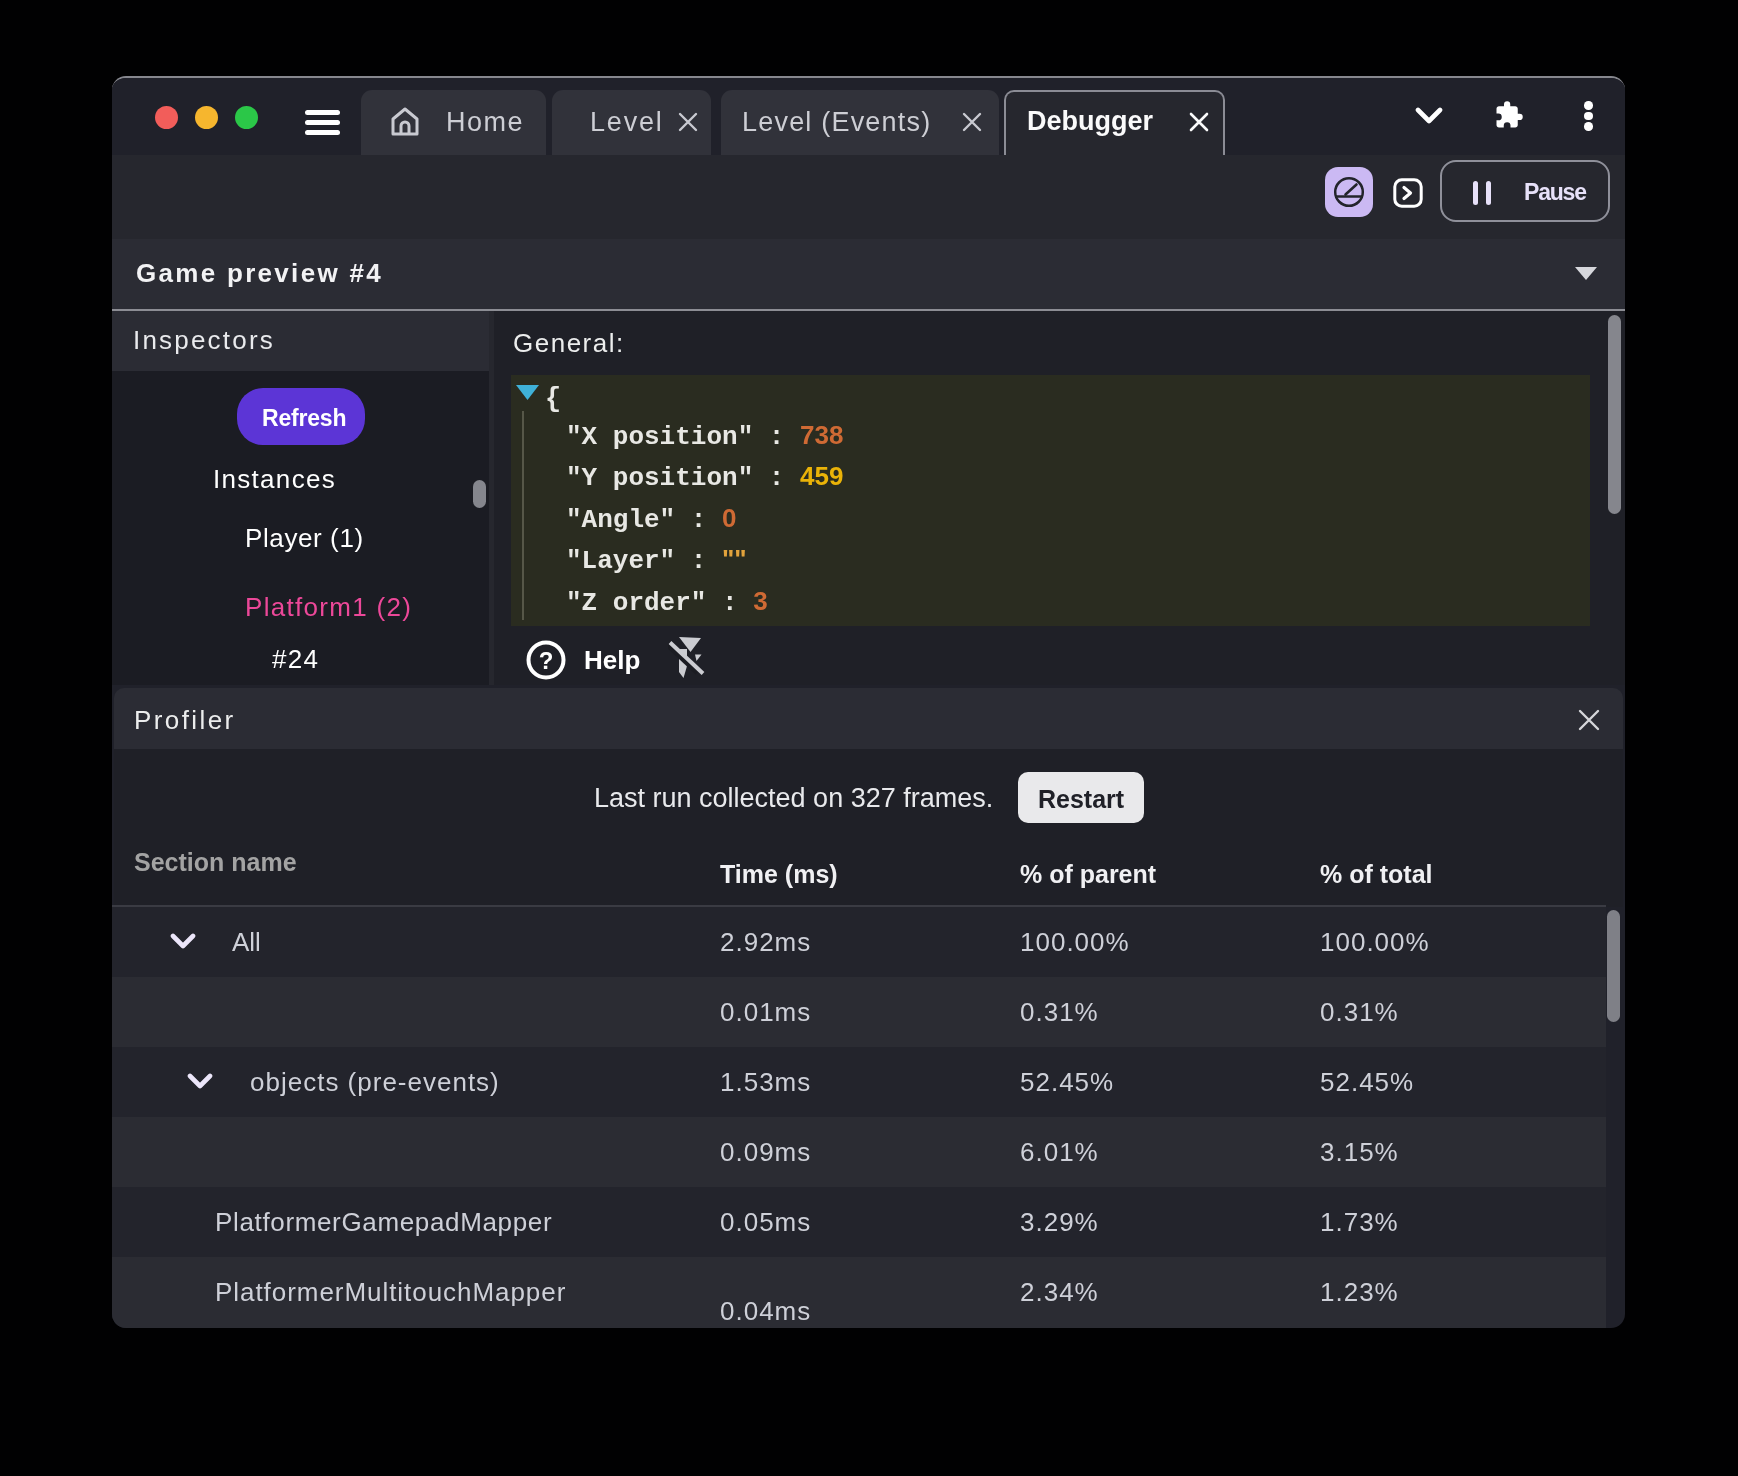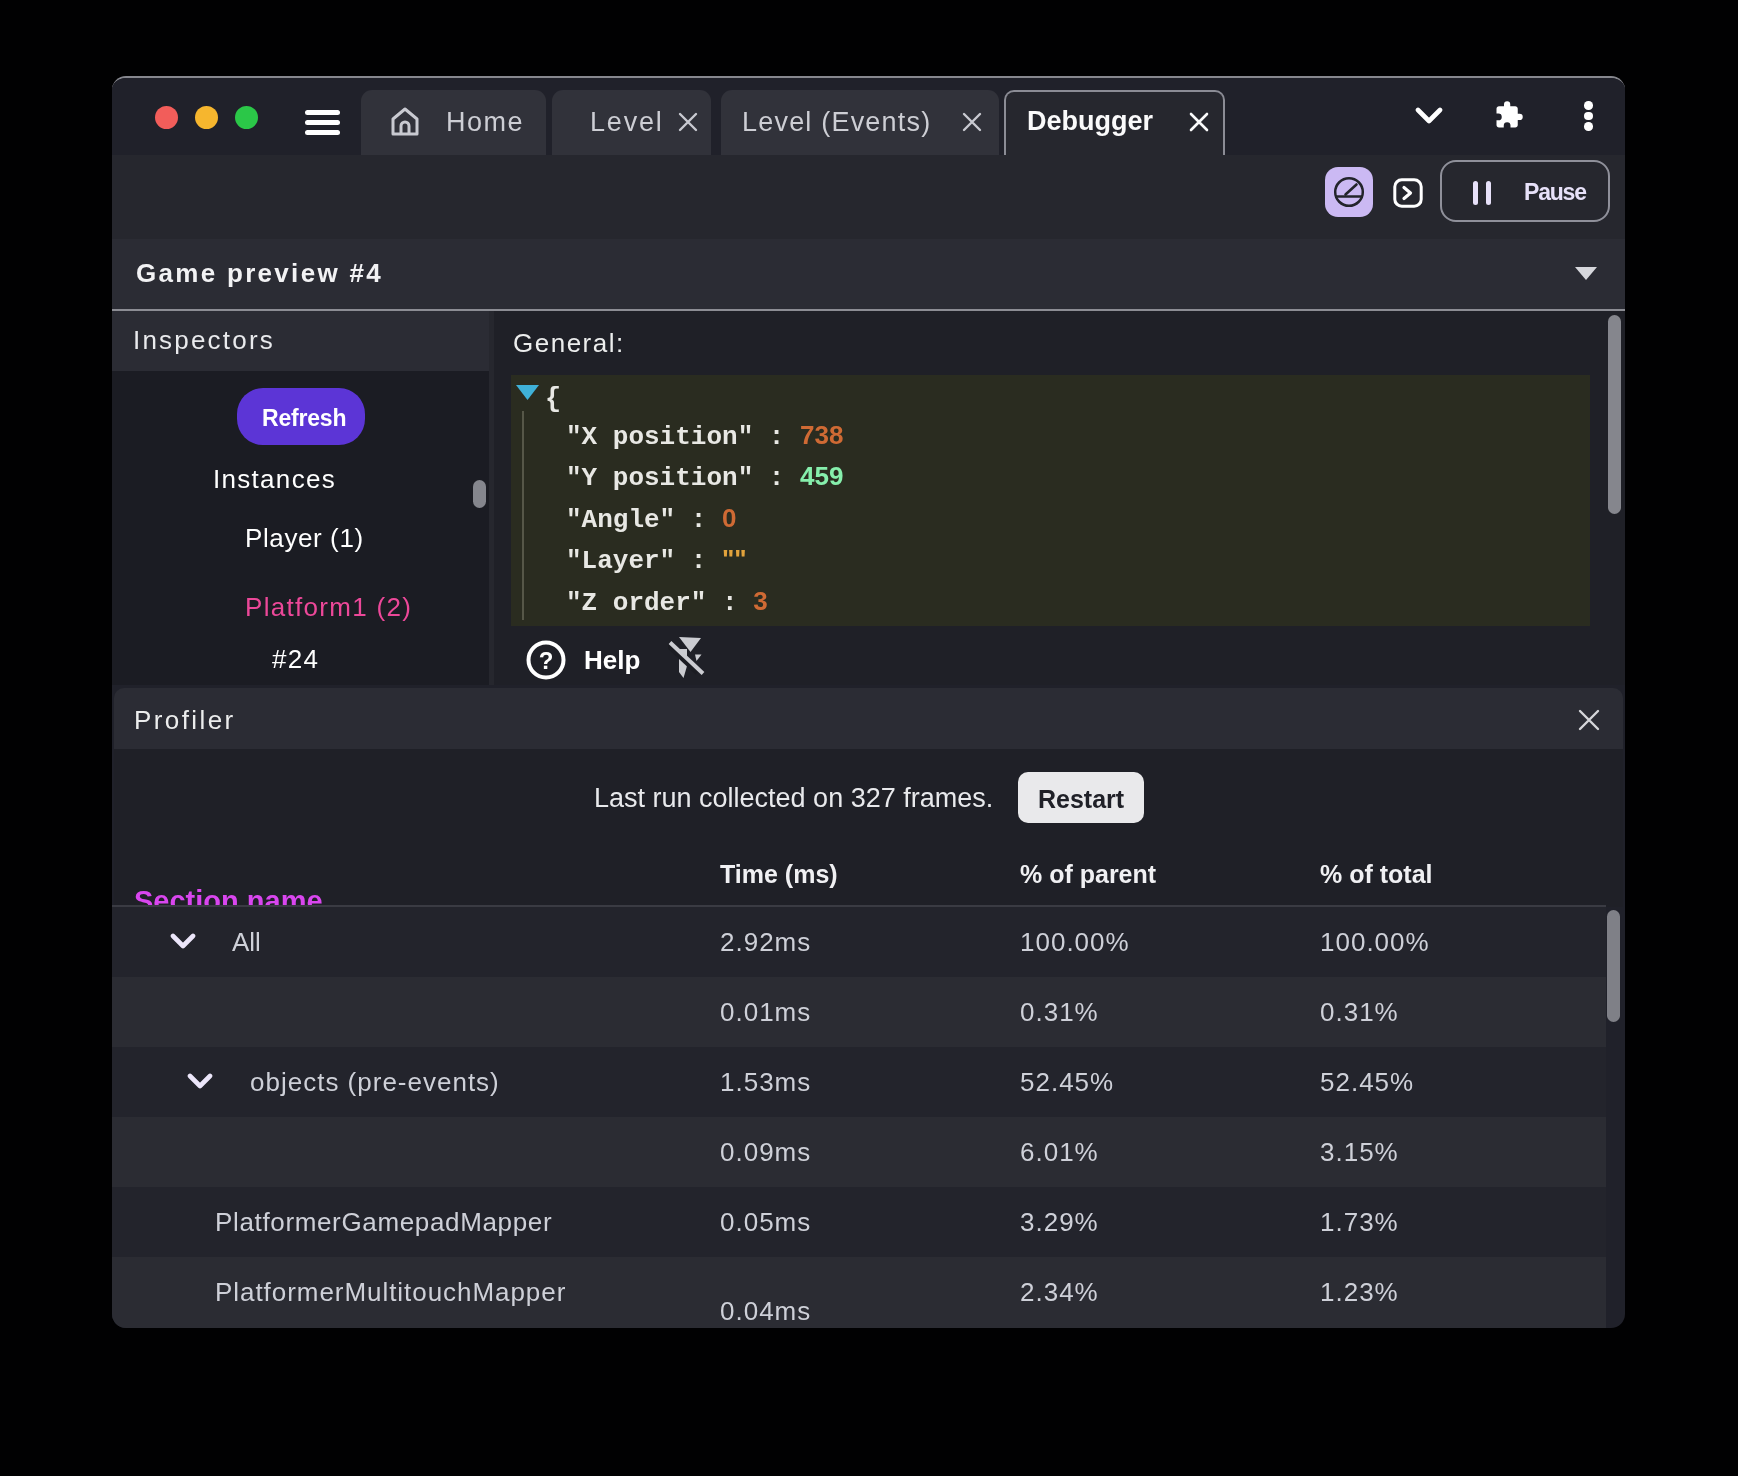--- a/index.html
+++ b/index.html
@@ -101,21 +101,21 @@
   <div class="abs" style="left:361px;top:402px;width:13px;height:28px;border-radius:7px;background:#85868d;"></div>
 
   <div class="abs" style="left:401px;top:250px;color:#eceded;font-size:26px;letter-spacing:1.5px;">General:</div>
   <div class="abs" style="left:399px;top:297px;width:1079px;height:251px;background:#2a2c20;"></div>
   <svg class="abs" style="left:404px;top:307px;" width="23" height="15" viewBox="0 0 23 15" fill="#3fb1d8">
         <path d="M0 0 L23 0 L11.5 15 Z"></path>
       </svg>
   <div class="abs" style="left:410px;top:333px;width:2px;height:209px;background:#565748;"></div>
   <div class="abs mono" style="left:433px;top:306px;color:#e8e8e4;font-family:'Liberation Mono',monospace;font-size:27px;font-weight:bold;">{</div>
   <div class="abs" style="left:454px;top:342px;font-family:'Liberation Mono',monospace;font-size:26px;color:#e8e8e4;white-space:pre;font-weight:bold;">"X position" : <span style="color:#cf6a34;">738</span></div>
-  <div class="abs" style="left:454px;top:383px;font-family:'Liberation Mono',monospace;font-size:26px;color:#e8e8e4;white-space:pre;font-weight:bold;">"Y position" : <span style="color:#86efac;">459</span></div>
+  <div class="abs" style="left:454px;top:383px;font-family:'Liberation Mono',monospace;font-size:26px;color:#e8e8e4;white-space:pre;font-weight:bold;">"Y position" : <span style="color:#eab308;">459</span></div>
   <div class="abs" style="left:454px;top:425px;font-family:'Liberation Mono',monospace;font-size:26px;color:#e8e8e4;white-space:pre;font-weight:bold;">"Angle" : <span style="color:#cf6a34;">0</span></div>
   <div class="abs" style="left:454px;top:466px;font-family:'Liberation Mono',monospace;font-size:26px;color:#e8e8e4;white-space:pre;font-weight:bold;">"Layer" : <span style="color:#e2a33c;">""</span></div>
   <div class="abs" style="left:454px;top:508px;font-family:'Liberation Mono',monospace;font-size:26px;color:#e8e8e4;white-space:pre;font-weight:bold;">"Z order" : <span style="color:#cf6a34;">3</span></div>
   <div class="abs" style="left:1496px;top:237px;width:13px;height:199px;border-radius:7px;background:#85868d;"></div>
 
   <svg class="abs" style="left:414px;top:562px;" width="40" height="40" viewBox="0 0 40 40" fill="none">
     <circle cx="20" cy="20" r="17.5" stroke="#fff" stroke-width="4"></circle>
     <text x="20" y="28.5" font-size="24" font-weight="bold" fill="#fff" text-anchor="middle" font-family="Liberation Sans,sans-serif">?</text>
   </svg>
   <div class="abs" style="left:472px;top:567px;color:#fff;font-weight:bold;font-size:26px;">Help</div>
@@ -130,21 +130,21 @@
   <div class="abs" style="left:2px;top:610px;width:1509px;height:61px;background:#2b2c34;border-radius:10px 10px 0 0;"></div>
   <div class="abs" style="left:22px;top:627px;color:#eceded;font-size:26px;letter-spacing:2.4px;">Profiler</div>
   <svg class="abs" style="left:1466px;top:631px;" width="22" height="22" viewBox="0 0 22 22" stroke="#d5d6da" stroke-width="2.4" stroke-linecap="round">
         <path d="M2 2 L20 20 M20 2 L2 20"></path>
       </svg>
 
   <div class="abs" style="left:2px;top:671px;width:1509px;height:158px;background:#1f2027;"></div>
   <div class="abs" style="left:482px;top:705px;color:#e8e9ec;font-size:27px;">Last run collected on 327 frames.</div>
   <div class="abs" style="left:906px;top:694px;width:126px;height:51px;border-radius:10px;background:#e9e9eb;"></div>
   <div class="abs" style="left:926px;top:707px;color:#202128;font-weight:bold;font-size:25px;">Restart</div>
-  <div class="abs" style="left:22px;top:807px;color:#d946ef;font-weight:bold;font-size:29px;">Section name</div>
+  <div class="abs" style="left:22px;top:770px;color:#a3a3a3;font-weight:bold;font-size:25px;">Section name</div>
   <div class="abs" style="left:608px;top:782px;color:#f0f0f3;font-weight:bold;font-size:25px;">Time (ms)</div>
   <div class="abs" style="left:908px;top:782px;color:#f0f0f3;font-weight:bold;font-size:25px;">% of parent</div>
   <div class="abs" style="left:1208px;top:782px;color:#f0f0f3;font-weight:bold;font-size:25px;">% of total</div>
 
   <div class="abs" style="left:0;top:827px;width:1494px;height:2px;background:#3a3b43;"></div>
   <div class="abs" style="left:0;top:829px;width:1494px;height:70px;background:#23242c;"></div>
   <div class="abs" style="left:0;top:899px;width:1494px;height:70px;background:#2b2c33;"></div>
   <div class="abs" style="left:0;top:969px;width:1494px;height:70px;background:#23242c;"></div>
   <div class="abs" style="left:0;top:1039px;width:1494px;height:70px;background:#2b2c33;"></div>
   <div class="abs" style="left:0;top:1109px;width:1494px;height:70px;background:#23242c;"></div>

